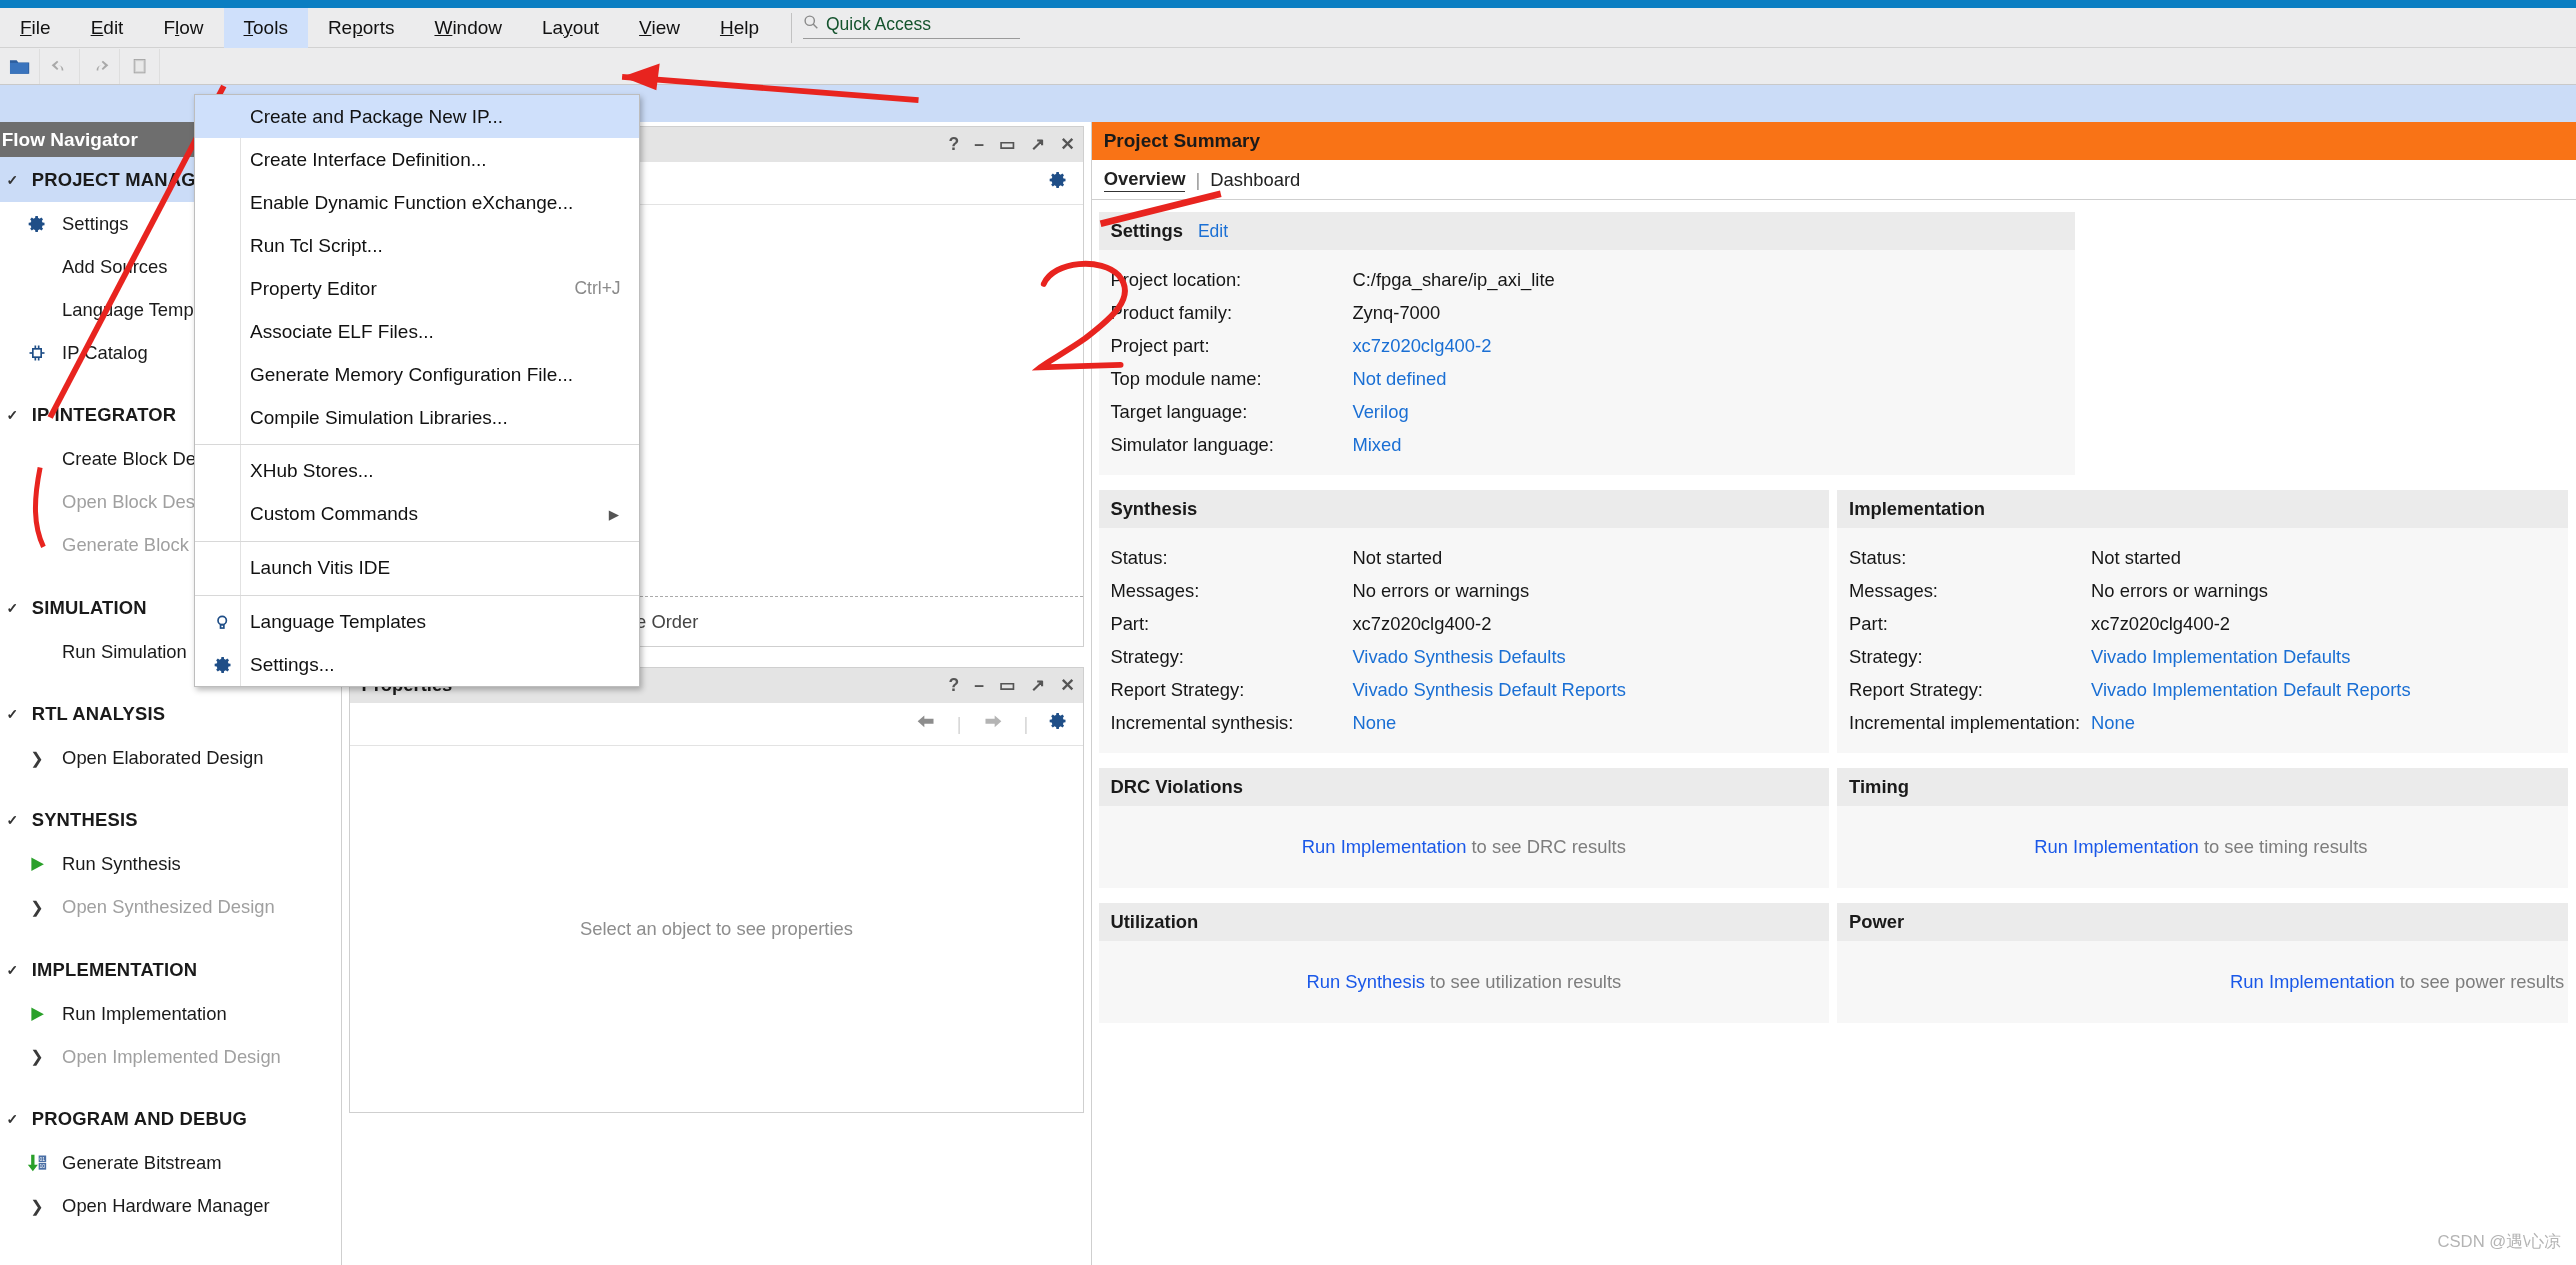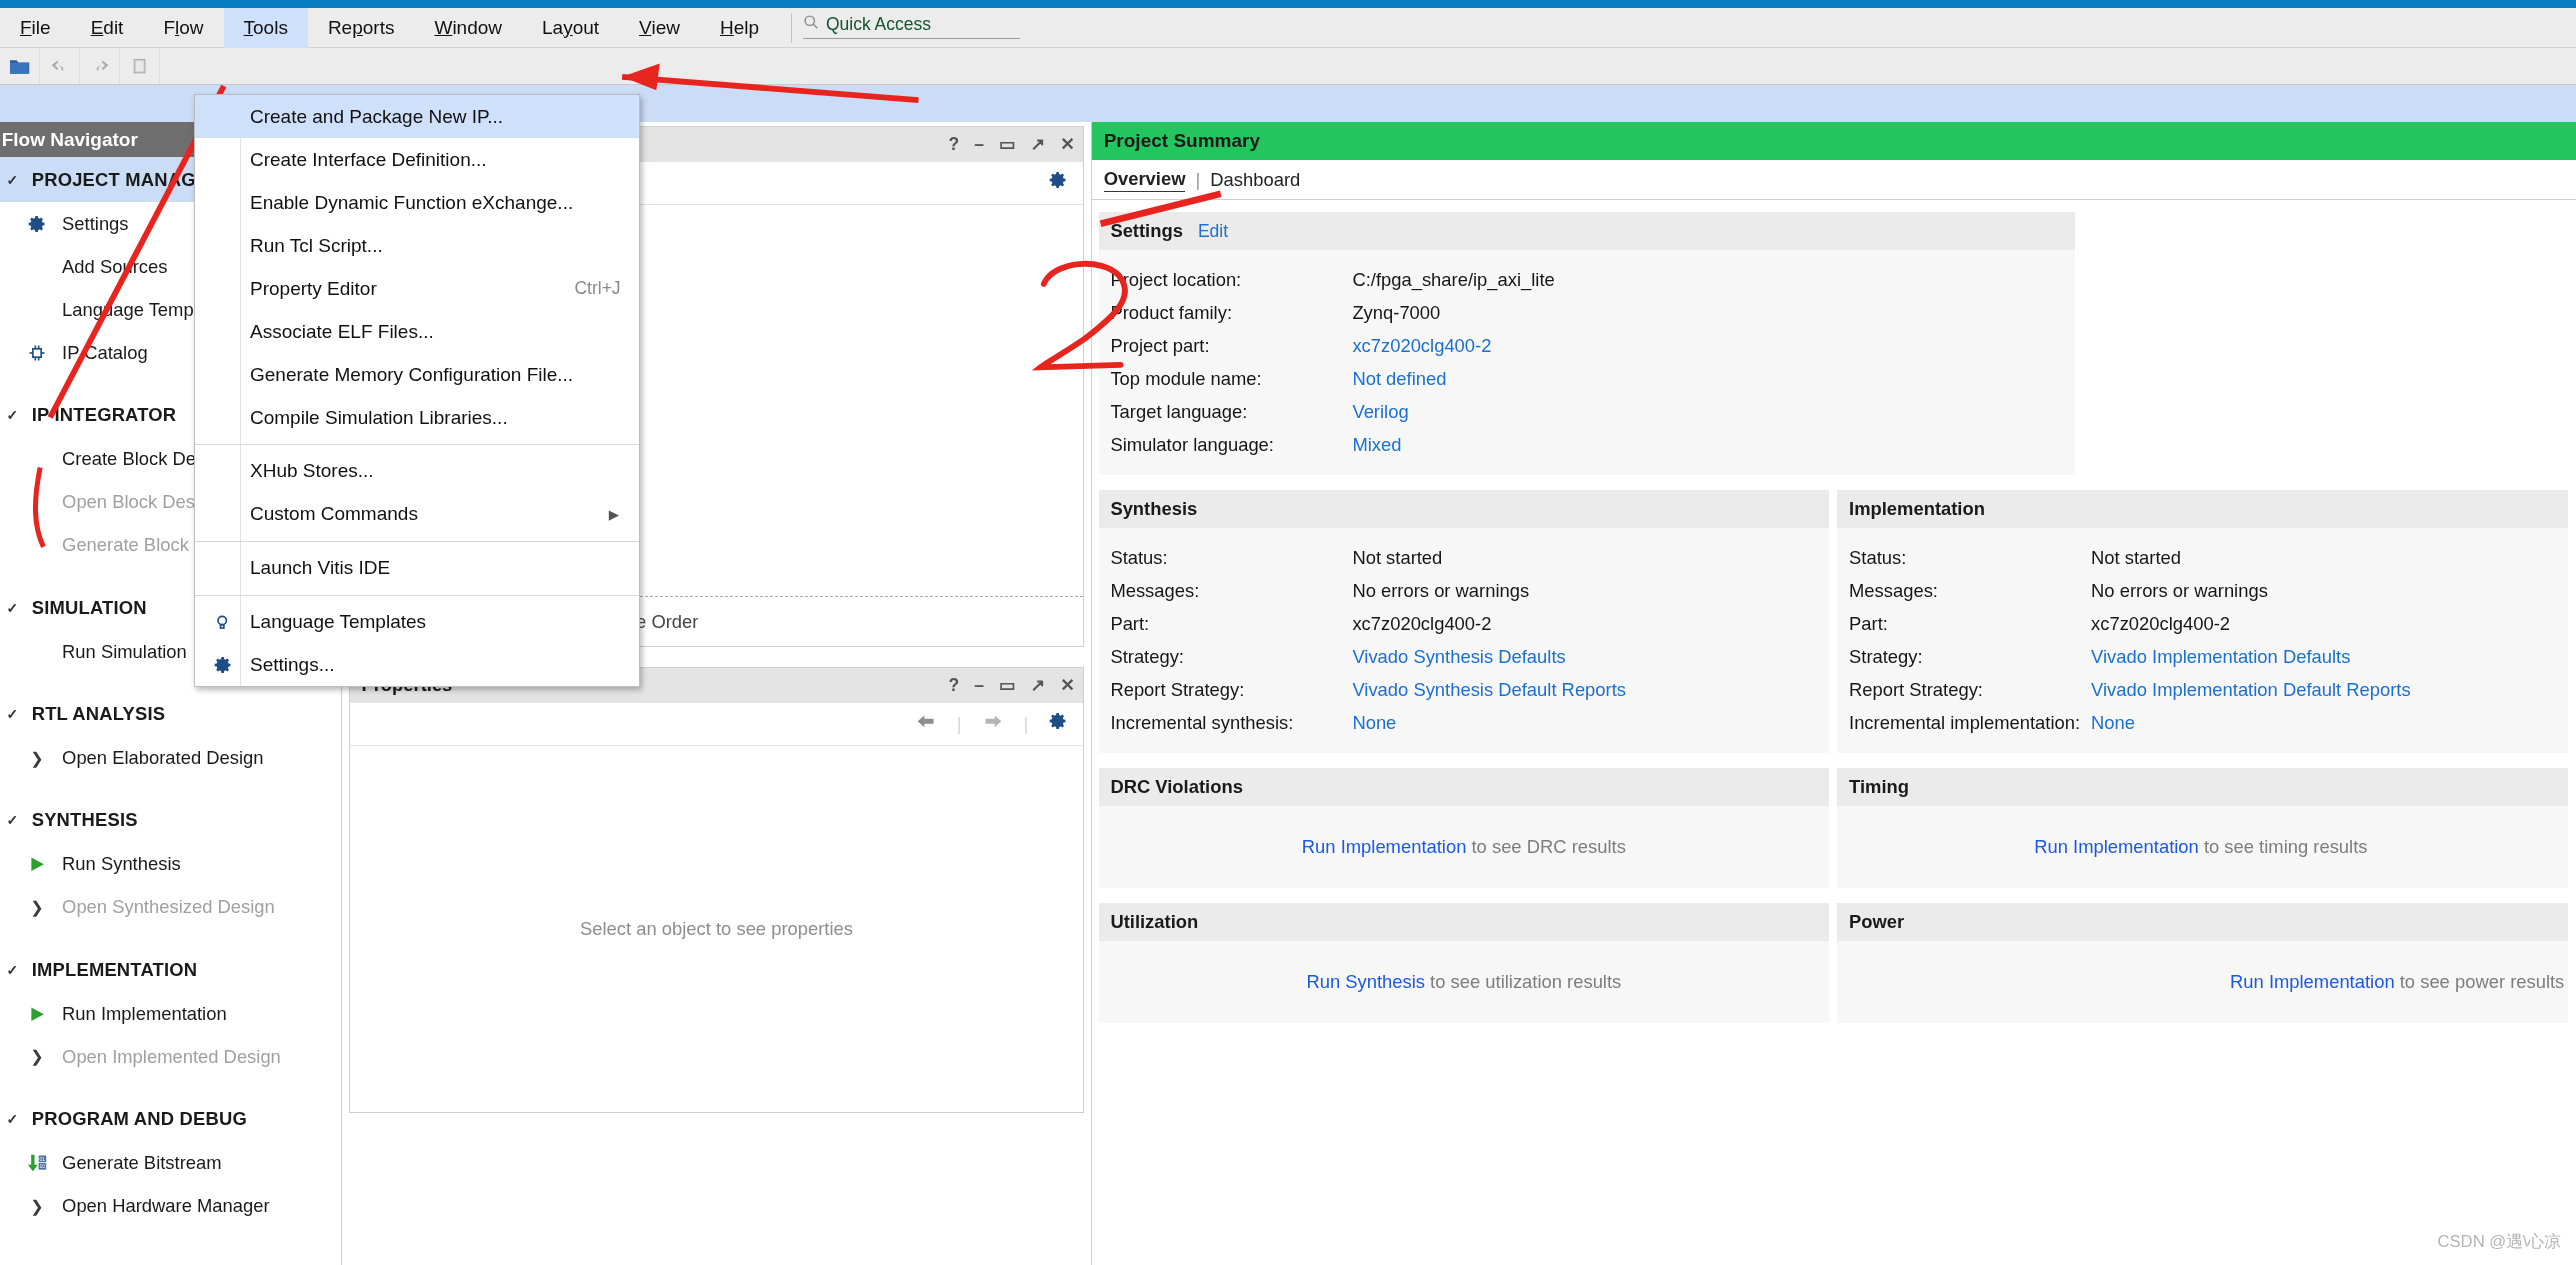--- a/index.html
+++ b/index.html
@@ -95,21 +95,21 @@
   .tab { font-size:18.4px; padding:5px 11.7px; color:#444; }
   .tab.active { font-weight:bold; color:#000; border:0.8px solid #bcbcbc; background:#f4f4f4; }
   .props-body {
     height:366px; display:flex; align-items:center; justify-content:center;
     color:#8d8d8d; font-size:18.4px; background:#ffffff;
   }
 
   
   .summary { flex:1; background:#ffffff; border-left:0.8px solid #cfcfcf;
              display:flex; flex-direction:column; min-width:0; }
-  .sum-title { height:38px; background:#22c55e; display:flex; align-items:center;
+  .sum-title { height:38px; background:#f97316; display:flex; align-items:center;
                padding-left:11.7px; font-weight:bold; font-size:19px; }
   .sum-tabs { height:40px; display:flex; align-items:center; gap:10px;
               padding-left:11.7px; background:#ffffff; border-bottom:0.8px solid #cfcfcf; }
   .sum-tab { font-size:18.4px; color:#222; }
   .sum-tab.active { font-weight:bold; border-bottom:1.7px solid #333; padding-bottom:1.7px; }
   .sum-tab-div { color:#999; }
   .sum-body { flex:1; overflow:hidden; padding:11.7px 0 0 6.7px; }
 
   .card { margin:0 8.4px 15px 0; }
   .card-head { background:#ebebeb; height:38px; display:flex; align-items:center;

